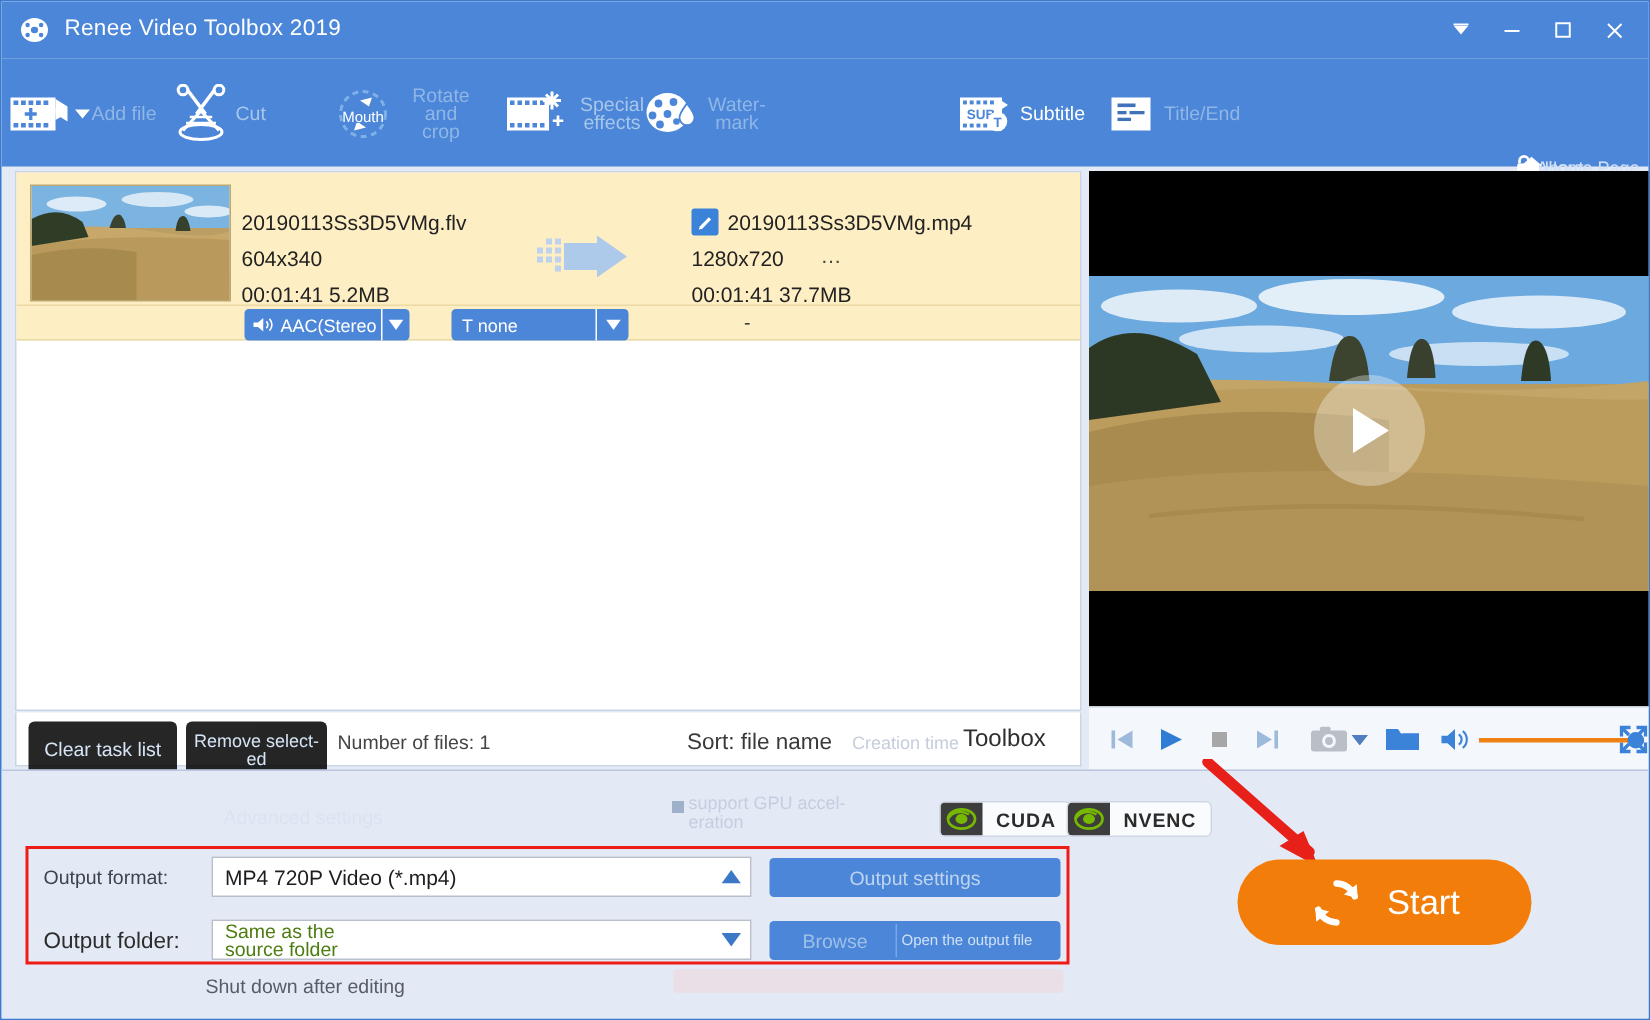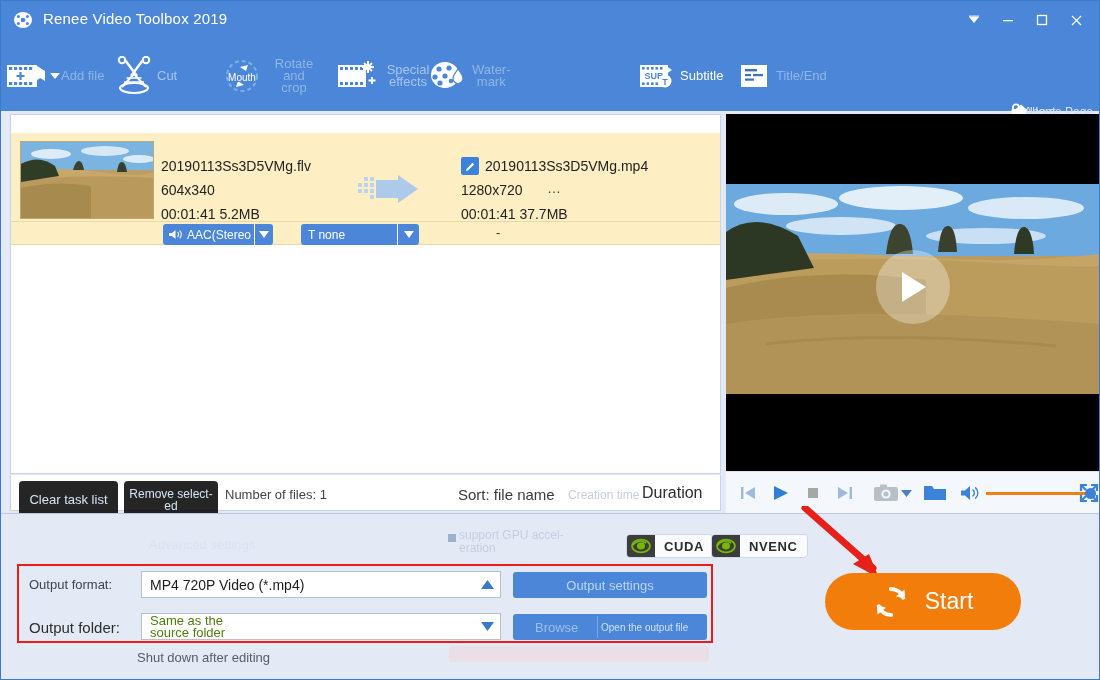--- a/index.html
+++ b/index.html
@@ -84,21 +84,20 @@
     position: absolute; left: 9px; top: 113px;
     width: 711px; height: 360px;
     background: #ffffff;
     border: 1px solid #c7d4e6;
   }
   .file-row {
     position: relative;
     width: 100%; height: 112px;
     background: #fdeec3;
     border-bottom: 1px solid #e8d9a8;
-    margin-top: 18px;
   }
   .thumb {
     position: absolute; left: 9px; top: 8px;
     width: 134px; height: 78px;
     background: linear-gradient(#8fc0e6 0%, #a8cde9 26%, #c9b27e 36%, #c2a468 60%, #b49256 100%);
     border: 1px solid #b9a775;
     overflow: hidden;
   }
   .thumb svg { display:block; }
   .f-name {
@@ -641,21 +640,21 @@
   </div>
 
   <div class="listbar">
     <div class="btn-blue btn-clear">Clear task list</div>
     <div class="btn-blue btn-remove">
       <span>Remove select-<br>ed</span>
     </div>
     <div class="numfiles">Number of files: 1</div>
     <div class="sort-lbl">Sort: file name</div>
     <div class="sort-ctime">Creation time</div>
-    <div class="sort-dur">Duration</div>
+    <div class="sort-dur">Toolbox</div>
   </div>
 
   <div class="preview">
     <svg class="video-img" viewBox="0 0 374 210" preserveAspectRatio="none">
       <rect width="374" height="210" fill="#9cc3e4"></rect>
       <rect width="374" height="78" fill="#6ca9de"></rect>
       <ellipse cx="60" cy="20" rx="52" ry="11" fill="#eaf2fa" opacity=".9"></ellipse>
       <ellipse cx="175" cy="14" rx="62" ry="12" fill="#f0f6fb" opacity=".9"></ellipse>
       <ellipse cx="300" cy="24" rx="58" ry="11" fill="#edf4fb" opacity=".85"></ellipse>
       <ellipse cx="115" cy="42" rx="55" ry="9" fill="#f3f8fc" opacity=".75"></ellipse>

